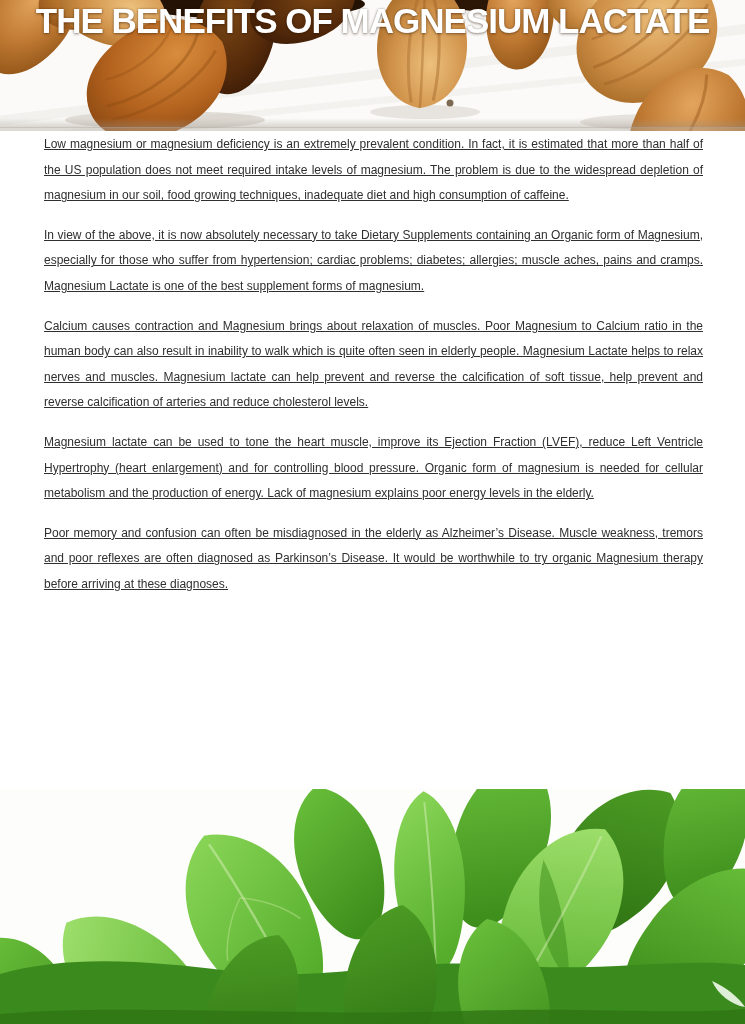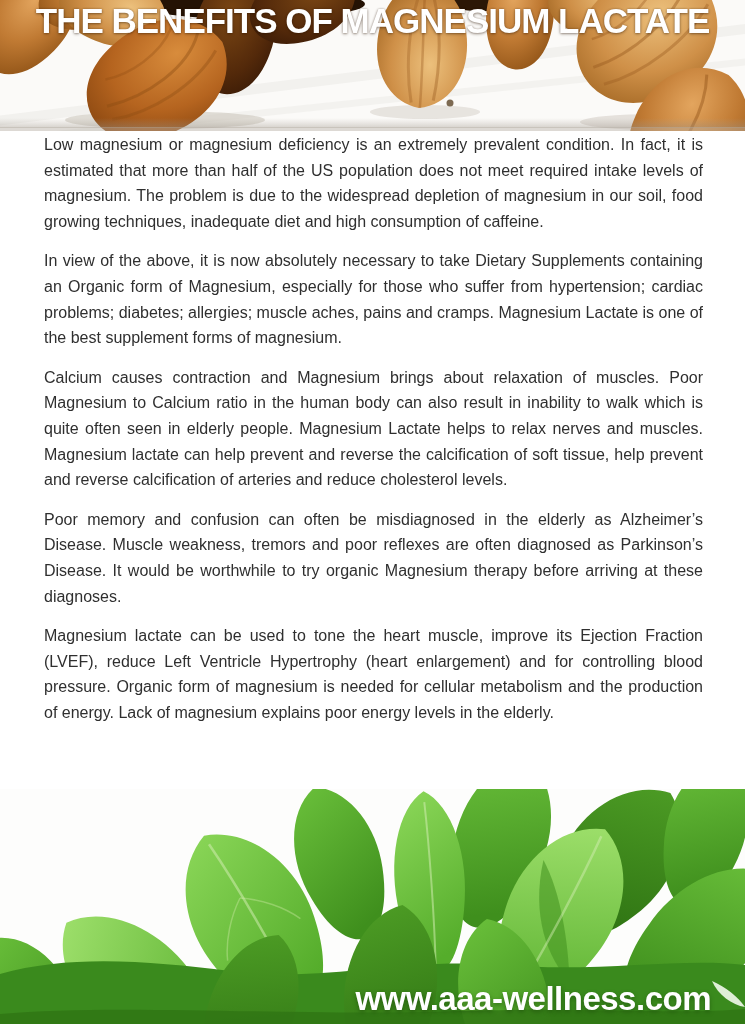--- a/index.html
+++ b/index.html
@@ -33,24 +33,25 @@
   }
   
   .body-text {
     position: absolute;
     top: 132px; left: 44px;
     width: 659px;
     z-index: 2;
   }
   .body-text p {
     margin: 0 0 14px 0;
-    font-size: 16px;
+    font-size: 12px;
     line-height: 25.6px;
     text-align: justify;
     color: #2f2f2f;
+    text-decoration: underline;
   }
   .body-text p.bold {
     font-weight: 700;
     color: #141414;
   }
   
   .footer {
     position: absolute;
     left: 0; bottom: 0;
     width: 745px; height: 235px;
@@ -157,22 +158,22 @@
       <rect x="0" y="127" width="745" height="4" fill="#b9b2a8" opacity="0.45"></rect>
     </svg>
 
     <h1 class="page-title">THE BENEFITS OF MAGNESIUM LACTATE</h1>
   </header>
 
   <main class="body-text">
     <p>Low magnesium or magnesium deficiency is an extremely prevalent condition. In fact, it is estimated that more than half of the US population does not meet required intake levels of magnesium. The problem is due to the widespread depletion of magnesium in our soil, food growing techniques,  inadequate diet and high consumption of caffeine.</p>
     <p>In view of the above, it is now absolutely necessary to take Dietary Supplements containing an Organic form of Magnesium, especially for those who suffer from hypertension; cardiac problems; diabetes; allergies; muscle aches, pains and cramps. Magnesium Lactate is one of the best supplement forms of magnesium.</p>
     <p>Calcium causes contraction and Magnesium brings about relaxation of muscles. Poor Magnesium to Calcium ratio in the human body can also result in inability to walk which is quite often seen in elderly people. Magnesium Lactate helps to relax nerves and muscles. Magnesium lactate can help prevent and reverse the calcification of soft tissue, help prevent and reverse calcification of arteries and reduce cholesterol levels.</p>
+    <p>Magnesium lactate can be used to tone the heart muscle, improve its Ejection Fraction (LVEF), reduce Left Ventricle Hypertrophy (heart enlargement) and for controlling blood pressure. Organic form of magnesium is needed for cellular metabolism and the production of energy. Lack of magnesium explains poor energy levels in the elderly.</p>
     <p>Poor memory and confusion can often be misdiagnosed in the elderly as Alzheimer’s Disease. Muscle weakness, tremors and poor reflexes are often diagnosed as Parkinson’s Disease. It would be worthwhile to try organic Magnesium therapy before arriving at these diagnoses.</p>
-    <p>Magnesium lactate can be used to tone the heart muscle, improve its Ejection Fraction (LVEF), reduce Left Ventricle Hypertrophy (heart enlargement) and for controlling blood pressure. Organic form of magnesium is needed for cellular metabolism and the production of energy. Lack of magnesium explains poor energy levels in the elderly.</p>
   </main>
 
   <footer class="footer">
     <svg width="745" height="235" viewBox="0 0 745 235" xmlns="http://www.w3.org/2000/svg">
       <defs>
         <path id="leaf" d="M0,-60 C24,-50 36,-16 28,18 C22,46 10,58 0,58 C-10,58 -22,46 -28,18 C-36,-16 -24,-50 0,-60 Z"></path>
         <linearGradient id="lG1" x1="0" y1="0" x2="0.25" y2="1">
           <stop offset="0" stop-color="#8ed95b"></stop>
             <stop offset="1" stop-color="#55ad2b"></stop>
         </linearGradient>
@@ -220,16 +221,15 @@
 
       <path d="M0,185 C70,165 150,172 230,182 C330,194 400,168 500,176 C600,184 680,168 745,176 L745,235 L0,235 Z" fill="#3a8a1d"></path>
       <use href="#leaf" transform="translate(390,205) rotate(8) scale(1.5)" fill="url(#lG4)"></use>
       <use href="#leaf" transform="translate(505,215) rotate(-12) scale(1.45)" fill="url(#lG2)"></use>
       <use href="#leaf" transform="translate(250,225) rotate(20) scale(1.4)" fill="url(#lG4)"></use>
       <path d="M0,225 C120,214 300,228 460,222 C580,218 680,226 745,220 L745,235 L0,235 Z" fill="#2f7414" opacity="0.8"></path>
 
       <path d="M712,192 C726,198 738,208 745,218 C732,216 718,206 712,192 Z" fill="#f2f8ec" opacity="0.9"></path>
     </svg>
 
-    <div class="site-url">www.aaa-wellness.com</div>
   </footer>
 
 </div>
 
 </body></html>

